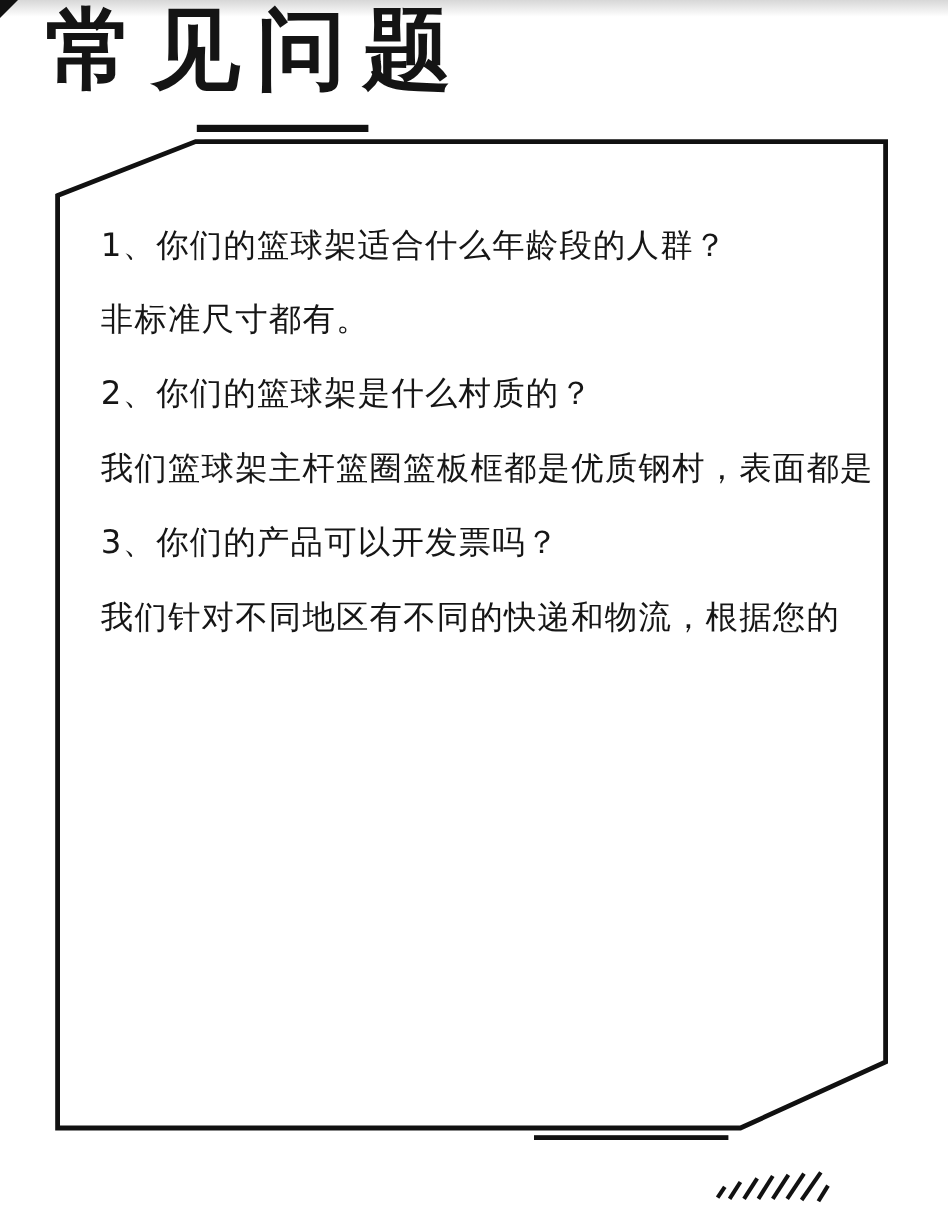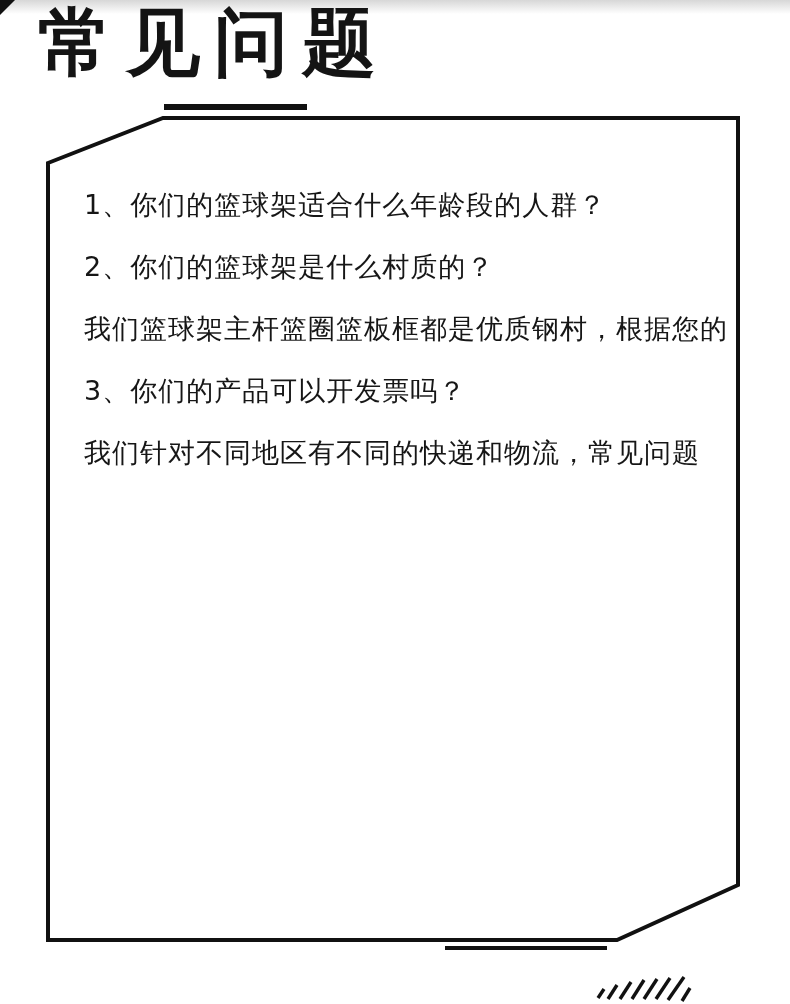--- a/index.html
+++ b/index.html
@@ -86,24 +86,25 @@
   <h1 class="page-title">常见问题</h1>
 
   <div class="title-underline"></div>
 
   <svg class="box-border-svg" viewBox="0 0 790 1004" xmlns="http://www.w3.org/2000/svg" aria-hidden="true">
     <polygon points="48,163 163,118 738,118 738,885 617,940 48,940" fill="none" stroke="#111111" stroke-width="4" stroke-linejoin="miter"></polygon>
   </svg>
 
   <div class="faq-content" id="faq-content">
       <div class="line question">1、你们的篮球架适合什么年龄段的人群？</div>
+      <div class="line answer">非标准尺寸都有。</div>
       <div class="line question">2、你们的篮球架是什么村质的？</div>
-      <div class="line answer">我们篮球架主杆篮圈篮板框都是优质钢村，根据您的</div>
+      <div class="line answer">我们篮球架主杆篮圈篮板框都是优质钢村，表面都是</div>
       <div class="line question">3、你们的产品可以开发票吗？</div>
-      <div class="line answer">我们针对不同地区有不同的快递和物流，常见问题</div>
+      <div class="line answer">我们针对不同地区有不同的快递和物流，根据您的</div>
     </div>
 
   <div class="bottom-line"></div>
 
   <svg class="hatch-svg" viewBox="0 0 112 30" xmlns="http://www.w3.org/2000/svg" aria-hidden="true">
     <g stroke="#111111" stroke-width="3.4" stroke-linecap="butt">
       <line x1="4" y1="24" x2="10" y2="15"></line>
       <line x1="14" y1="25" x2="23" y2="11"></line>
       <line x1="26" y1="25" x2="37" y2="8"></line>
       <line x1="38" y1="25" x2="50" y2="6"></line>

